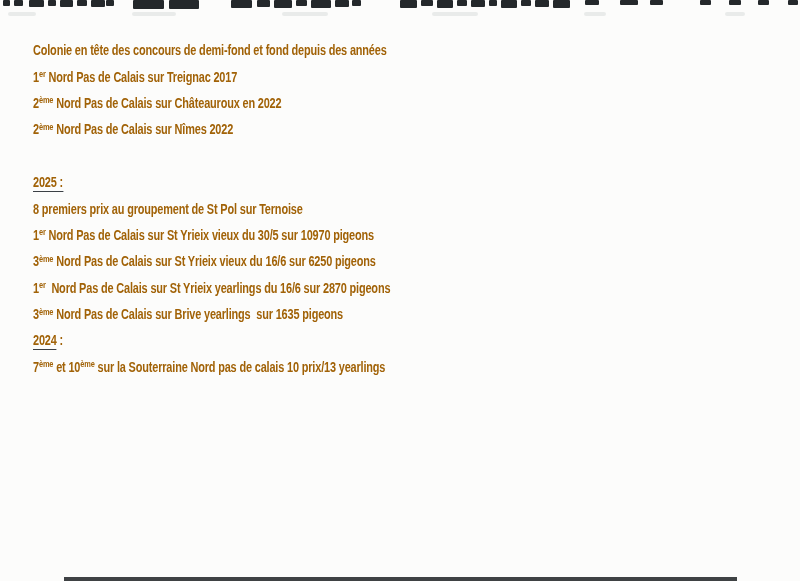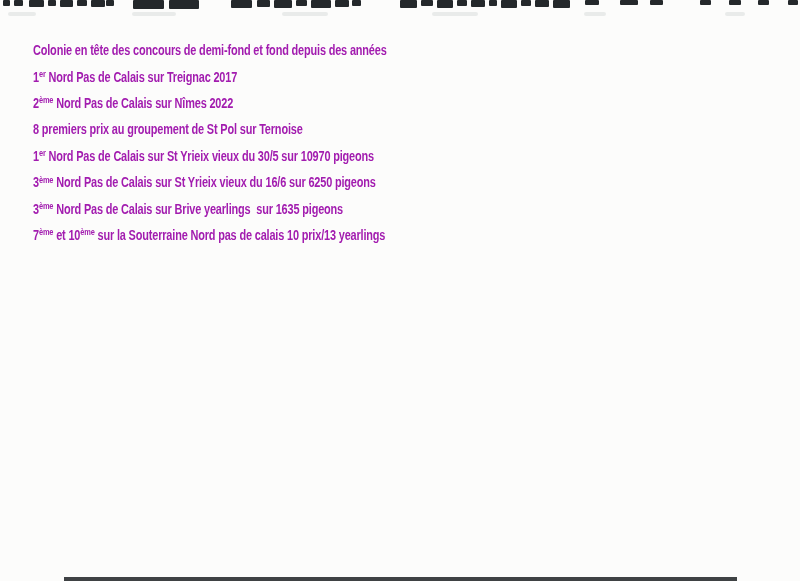--- a/index.html
+++ b/index.html
@@ -30,21 +30,21 @@
     top: 12px;
     height: 4px;
     background: #e9ebea;
     border-radius: 2px;
   }
   
   .doc {
     position: absolute;
     left: 33px;
     top: 37px;
-    color: #a21caf;
+    color: #a16207;
     font-weight: bold;
     font-size: 14px;
   }
   .line {
     height: 26.4px;
     display: flex;
     align-items: center;
     white-space: pre;
   }
   .line.spacer-before {
@@ -114,21 +114,25 @@
       <div class="ghost" style="left: 8px; width: 28px;"></div>
       <div class="ghost" style="left: 132px; width: 44px;"></div>
       <div class="ghost" style="left: 282px; width: 46px;"></div>
       <div class="ghost" style="left: 432px; width: 46px;"></div>
       <div class="ghost" style="left: 584px; width: 22px;"></div>
       <div class="ghost" style="left: 725px; width: 20px;"></div>
     </div>
   <div id="doc" class="doc">
       <div class="line"><span class="line-text"><span>Colonie en tête des concours de demi-fond et fond depuis des années</span></span></div>
       <div class="line"><span class="line-text"><span>1</span><span class="ord">er</span><span> Nord Pas de Calais sur Treignac 2017</span></span></div>
+      <div class="line"><span class="line-text"><span>2</span><span class="ord">ème</span><span> Nord Pas de Calais sur Châteauroux en 2022</span></span></div>
       <div class="line"><span class="line-text"><span>2</span><span class="ord">ème</span><span> Nord Pas de Calais sur Nîmes 2022</span></span></div>
+      <div class="line spacer-before"><span class="line-text"><span class="underlined">2025 :</span></span></div>
       <div class="line"><span class="line-text"><span>8 premiers prix au groupement de St Pol sur Ternoise</span></span></div>
       <div class="line"><span class="line-text"><span>1</span><span class="ord">er</span><span> Nord Pas de Calais sur St Yrieix vieux du 30/5 sur 10970 pigeons</span></span></div>
       <div class="line"><span class="line-text"><span>3</span><span class="ord">ème</span><span> Nord Pas de Calais sur St Yrieix vieux du 16/6 sur 6250 pigeons</span></span></div>
+      <div class="line"><span class="line-text"><span>1</span><span class="ord">er</span><span>  Nord Pas de Calais sur St Yrieix yearlings du 16/6 sur 2870 pigeons</span></span></div>
       <div class="line"><span class="line-text"><span>3</span><span class="ord">ème</span><span> Nord Pas de Calais sur Brive yearlings  sur 1635 pigeons</span></span></div>
+      <div class="line"><span class="line-text"><span class="underlined">2024</span><span> :</span></span></div>
       <div class="line"><span class="line-text"><span>7</span><span class="ord">ème</span><span> et 10</span><span class="ord">ème</span><span> sur la Souterraine Nord pas de calais 10 prix/13 yearlings</span></span></div>
     </div>
   <div id="bottom-bar" class="bottom-bar" style="left: 64px; width: 673px; height: 4px; background: rgb(63, 66, 68);"></div>
 </div>
 
 </body></html>

